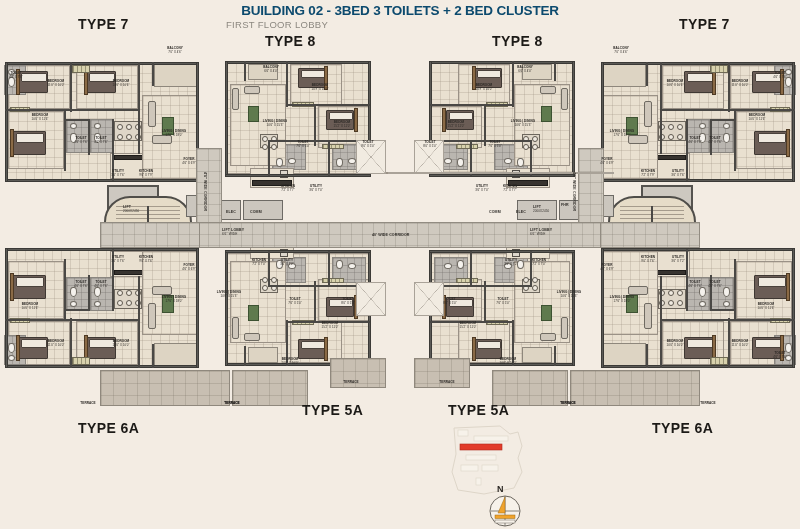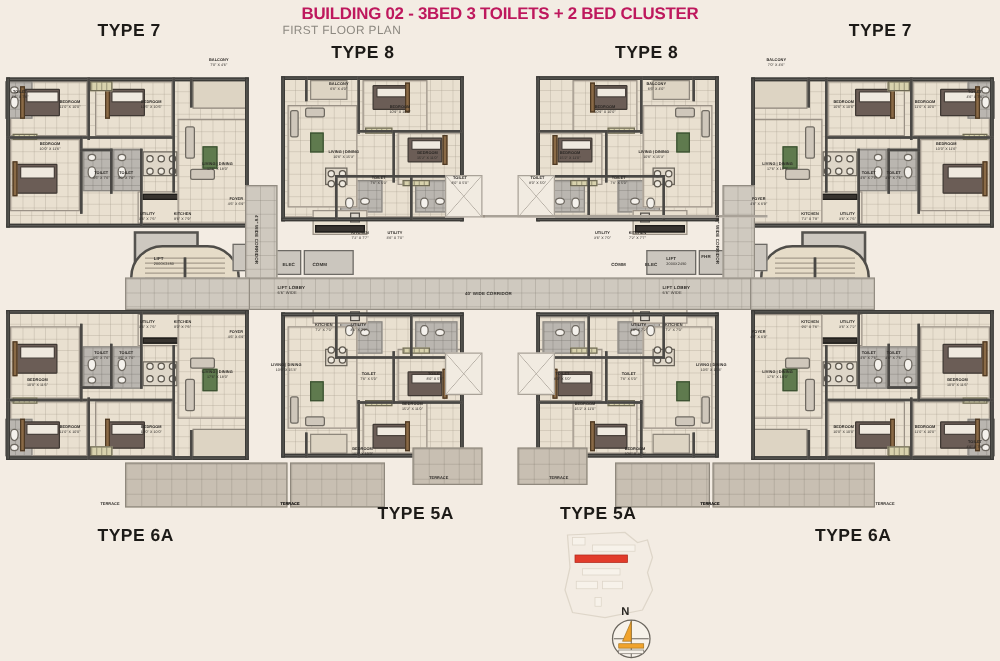--- a/index.html
+++ b/index.html
@@ -10,21 +10,21 @@
     font-family: "Liberation Sans", sans-serif;
     overflow: hidden;
     position: relative;
   }
   #sheet { position:absolute; inset:0; }
 
   
   .title-main {
     position:absolute; left:0; right:0; top:3px;
     text-align:center;
-    font-size:13.5px; font-weight:bold; color:#be185d;
+    font-size:13.5px; font-weight:bold; color:#0c4a6e;
     letter-spacing:-0.2px;
   }
   .title-sub {
     position:absolute; left:226px; top:19px;
     font-size:9.5px; color:#8c8880; letter-spacing:0.3px;
   }
   .type-label {
     position:absolute;
     font-size:14px; font-weight:bold; color:#1c1a17;
     letter-spacing:0.4px; white-space:nowrap;
@@ -147,21 +147,21 @@
   #keyplan { position:absolute; left:448px; top:424px; width:96px; height:72px; }
   #compass { position:absolute; left:487px; top:493px; width:36px; height:36px; }
   .n-letter{ position:absolute; left:497px; top:484px; font-size:9px; font-weight:bold; color:#2b2824; }
 </style>
 </head>
 <body>
 
 <div id="sheet">
 
   <div class="title-main">BUILDING 02 - 3BED 3 TOILETS + 2 BED CLUSTER</div>
-  <div class="title-sub">FIRST FLOOR PLAN</div>
+  <div class="title-sub">FIRST FLOOR LOBBY</div>
 
   <div id="geometry">
       <div class="slab tiled" style="left: 6px; top: 63px; width: 192px; height: 118px;"></div>
       <div class="slab tiled" style="left: 8px; top: 65px; width: 62px; height: 44px;"></div>
       <div class="slab tiled" style="left: 76px; top: 65px; width: 62px; height: 44px;"></div>
       <div class="slab tiled" style="left: 8px; top: 111px; width: 56px; height: 58px;"></div>
       <div class="balcony" style="left: 154px; top: 63px; width: 44px; height: 24px;"></div>
       <div class="wet" style="left: 66px; top: 119px; width: 24px; height: 34px;"></div>
       <div class="wet" style="left: 90px; top: 119px; width: 24px; height: 34px;"></div>
       <div class="wet" style="left: 4px; top: 65px; width: 22px; height: 30px;"></div>

